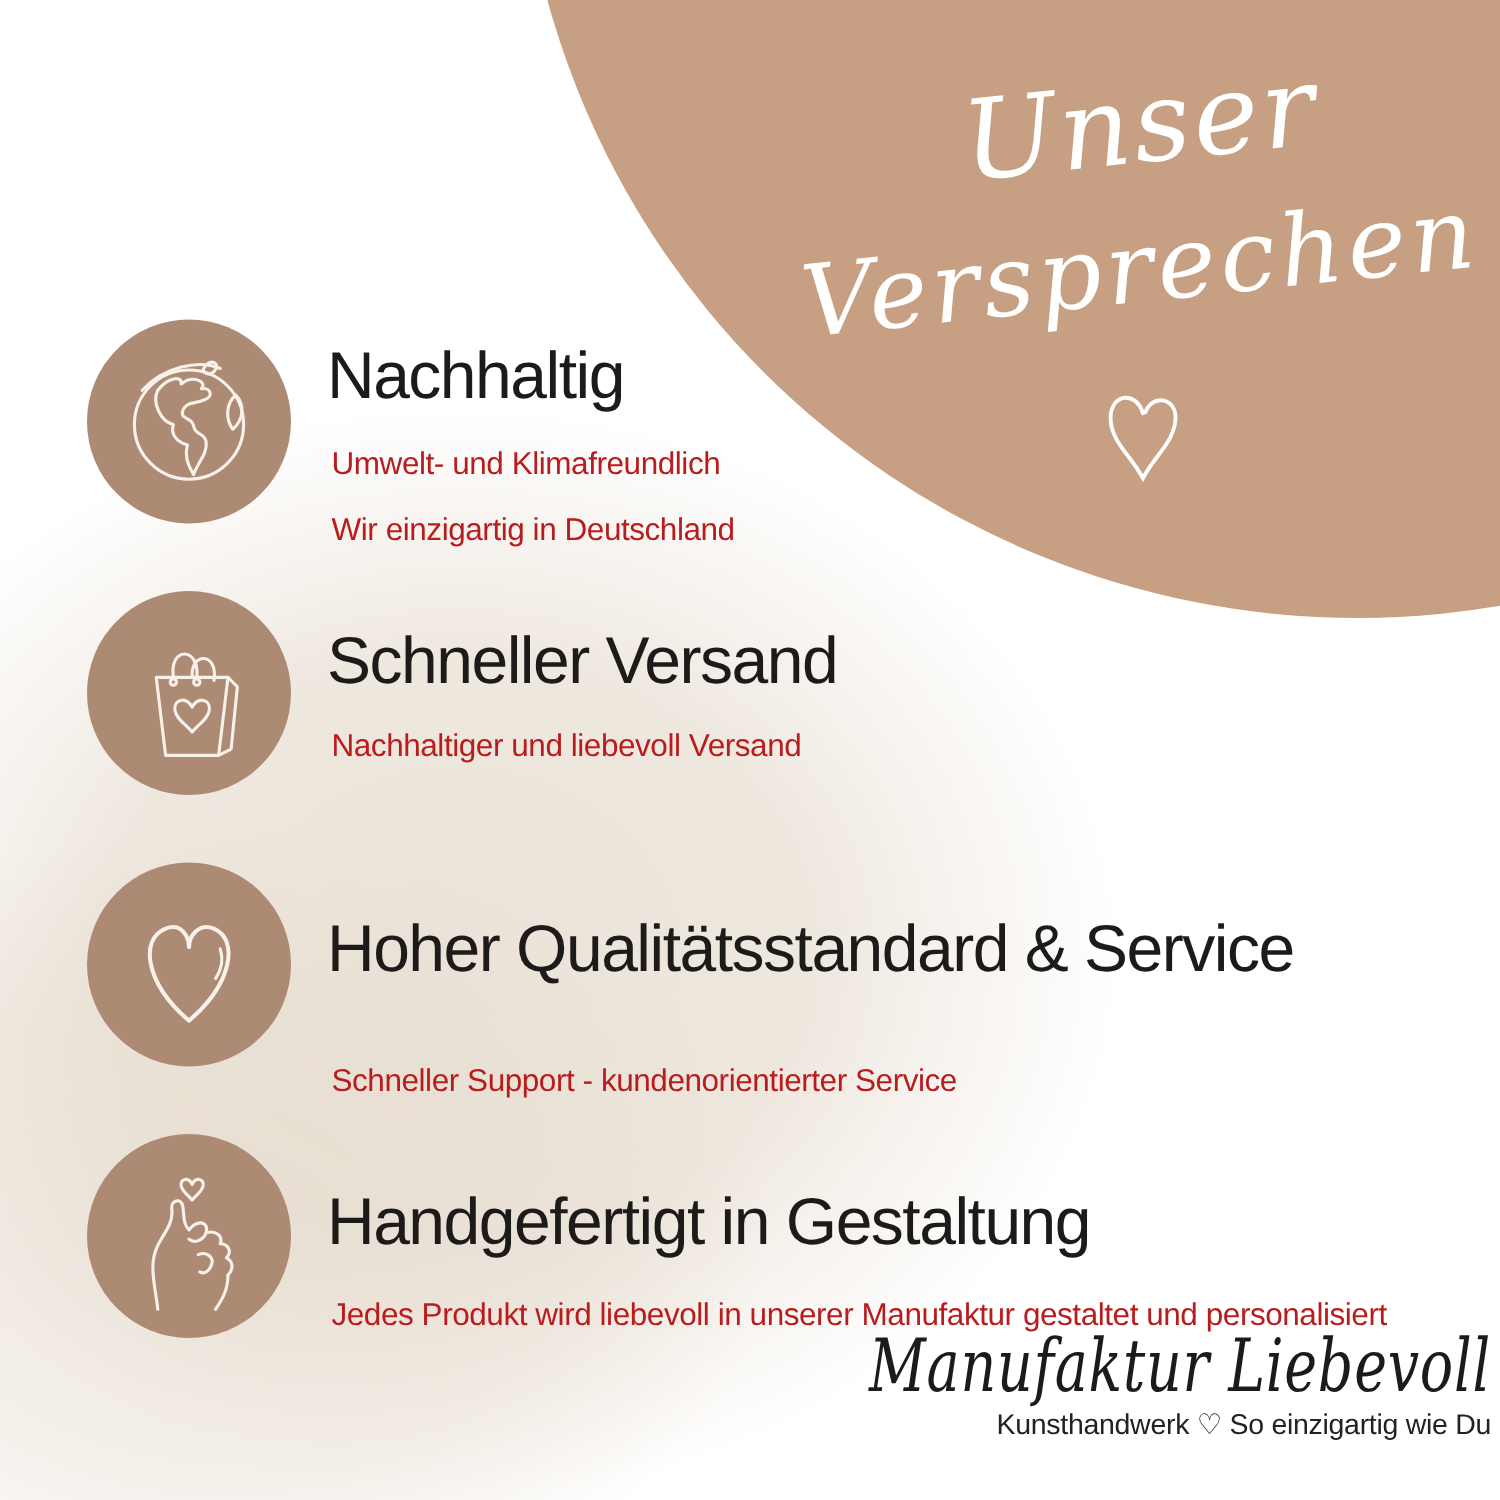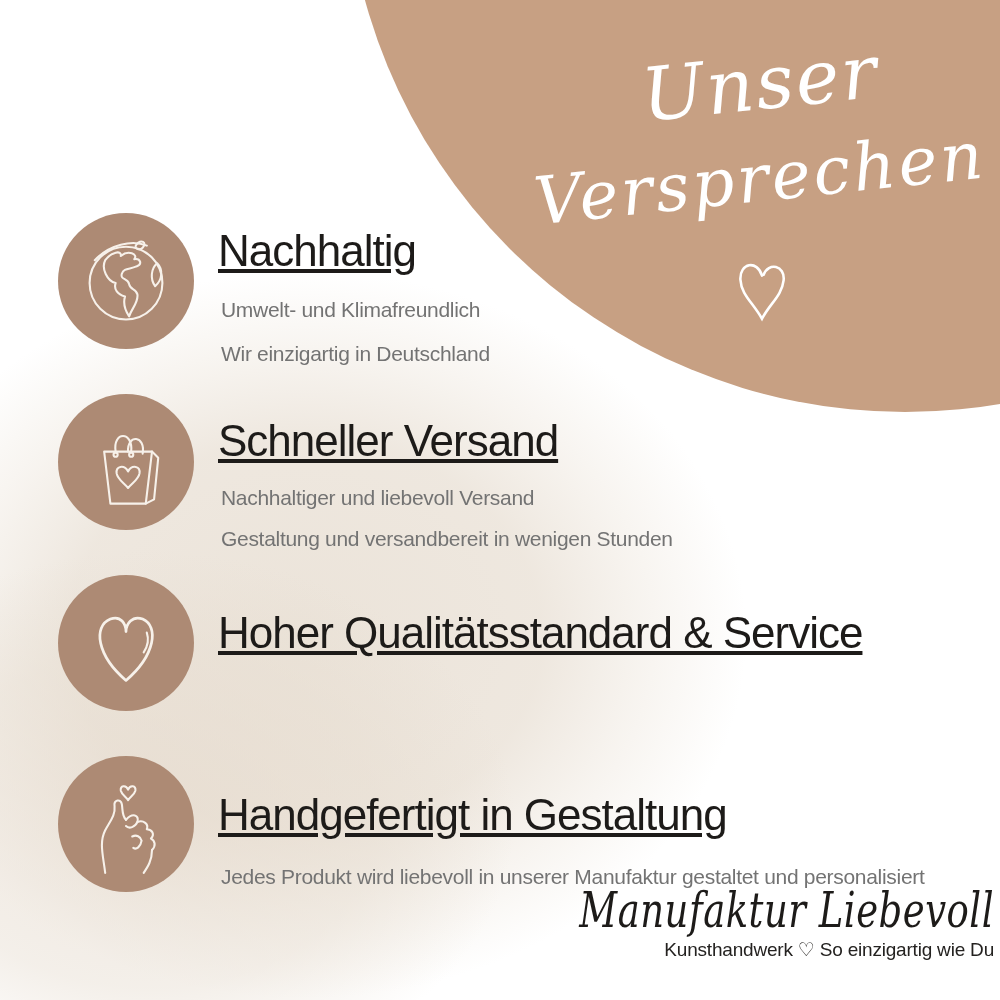--- a/index.html
+++ b/index.html
@@ -26,23 +26,23 @@
   
   .icon-circle{position:absolute;left:58px;width:136px;height:136px;border-radius:50%;
     background:#ad8a74;display:flex;align-items:center;justify-content:center;}
   .ic1{top:213px;} .ic2{top:394px;} .ic3{top:575px;} .ic4{top:756px;}
   .icon-circle svg{width:104px;height:104px;}
   .lineart{fill:none;stroke:#f7f1ea;stroke-width:2;stroke-linecap:round;stroke-linejoin:round;}
   .lineart-thick{fill:none;stroke:#f7f1ea;stroke-width:2.6;stroke-linecap:round;stroke-linejoin:round;}
 
   
   .sec-title{position:absolute;left:218px;margin:0;color:#1d1b19;font-weight:400;
-    font-size:44px;letter-spacing:-1px;white-space:nowrap;text-decoration:underline;}
+    font-size:44px;letter-spacing:-1px;white-space:nowrap;}
   .st1{top:226px;} .st2{top:416px;} .st3{top:608px;} .st4{top:790px;}
-  .sec-line{position:absolute;left:221px;margin:0;color:#737373;font-weight:400;
+  .sec-line{position:absolute;left:221px;margin:0;color:#b91c1c;font-weight:400;
     font-size:21px;letter-spacing:-0.3px;white-space:nowrap;}
   .sl1a{top:298px;} .sl1b{top:342px;}
   .sl2a{top:486px;} .sl2b{top:527px;}
   .sl3a{top:674px;} .sl3b{top:709px;}
   .sl4a{top:853px;margin-top:12px;}
 
   
   .brand-name{position:absolute;right:6px;top:896px;margin:0;color:#1d1b19;
     font-family:"DejaVu Serif",serif;font-style:italic;font-weight:400;font-size:37px;
     letter-spacing:0.5px;white-space:nowrap;transform:scaleY(1.32);transform-origin:center bottom;}
@@ -83,29 +83,29 @@
       <path class="lineart" d="M75,40 L81,46 L77,86 L69,90"></path>
       <path class="lineart" d="M40,40 C37,20 57,20 55,40"></path>
       <path class="lineart" d="M52,40 C51,23 69,24 66,42"></path>
       <circle class="lineart" cx="40" cy="43" r="2"></circle>
       <circle class="lineart" cx="55" cy="43" r="2"></circle>
       <path class="lineart" d="M52,59 C48,52 40,54 41,61 C42,67 48,70 52,75 C56,70 62,67 63,61 C64,54 56,52 52,59 Z"></path>
     </svg>
   </div>
   <h2 class="sec-title st2">Schneller Versand</h2>
   <p class="sec-line sl2a">Nachhaltiger und liebevoll Versand</p>
-  <p class="sec-line sl2b">Gestaltung und versandbereit in wenigen Stunden</p>
 
   <div class="icon-circle ic3">
     <svg viewBox="0 0 100 100">
       <path class="lineart-thick" d="M50,86 C22,62 18,34 35,27 C45,23 50,32 50,39 C50,32 56,23 66,27 C82,34 78,62 50,86 Z"></path>
       <path class="lineart" d="M70,40 C72,46 71,53 67,59"></path>
     </svg>
   </div>
   <h2 class="sec-title st3">Hoher Qualitätsstandard &amp; Service</h2>
+  <p class="sec-line sl3b">Schneller Support - kundenorientierter Service</p>
 
   <div class="icon-circle ic4">
     <svg viewBox="0 0 100 100">
       <path class="lineart" d="M52,17 C50,12 44,13 45,18 C46,22 50,24 52,27 C54,24 58,22 59,18 C60,13 54,12 52,17 Z"></path>
       <path class="lineart" d="M30,97 C28,80 24,68 30,56 C34,48 40,42 39,33 C38,27 45,25 46,31 C47,37 46,42 50,46"></path>
       <path class="lineart" d="M50,46 C56,39 63,41 61,48 C59,53 53,55 50,52"></path>
       <path class="lineart" d="M61,48 C67,46 72,50 70,55 C75,55 78,60 74,64 C78,66 79,71 75,75"></path>
       <path class="lineart" d="M75,75 C75,85 71,91 67,97"></path>
       <path class="lineart" d="M56,62 C60,60 64,62 65,66 C64,72 60,75 57,73"></path>
     </svg>

